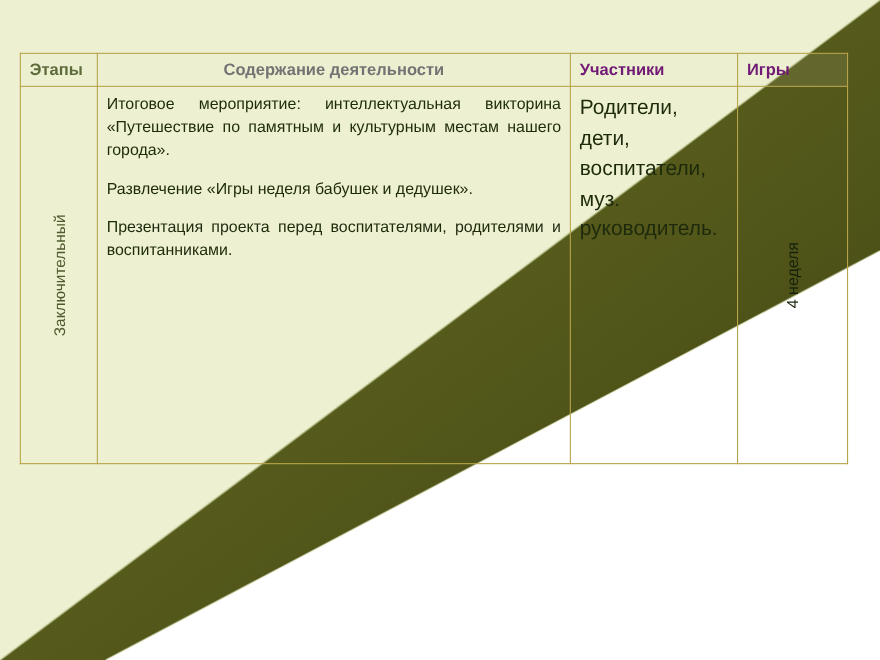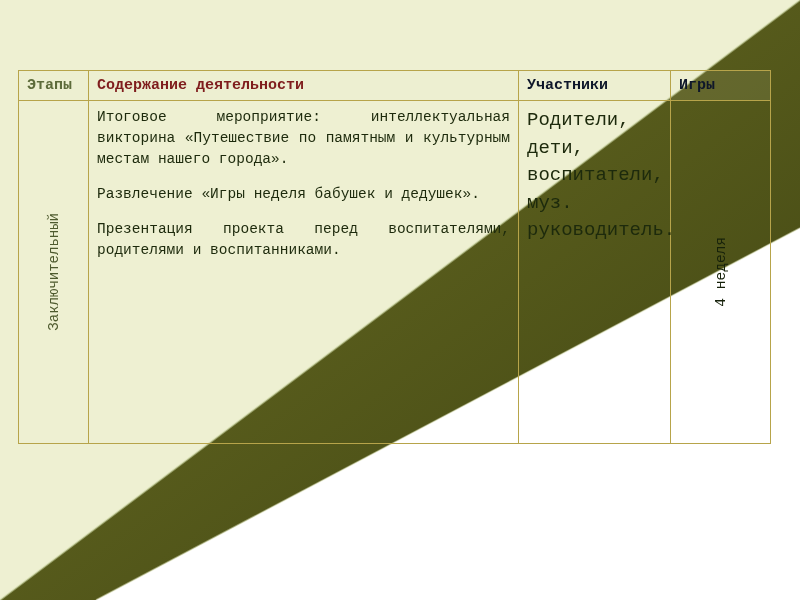--- a/index.html
+++ b/index.html
@@ -49,23 +49,22 @@
     top: 0;
     width: 100%;
     height: 100%;
     pointer-events: none;
   }
 
   
   #table-wrap {
     position: absolute;
     left: 18px;
-    top: 70px;
+    top: 48px;
     width: 752px;
-    font-family: Liberation Mono, monospace;
   }
   table.slide-table {
     border-collapse: collapse;
     width: 752px;
     table-layout: fixed;
   }
   table.slide-table th,
   table.slide-table td {
     border: 1px solid #b7a44a;
     vertical-align: top;
@@ -80,25 +79,26 @@
     line-height: 1.15;
     padding-top: 9px;
     padding-bottom: 9px;
     text-align: left;
     color: #2d3b12;
   }
   thead th.h-stage {
     color: #5d6b3a;
   }
   thead th.h-content {
-    color: #7f1d1d;
+    color: #737373;
+    text-align: center;
   }
   thead th.h-people,
   thead th.h-date {
-    color: #0f172a;
+    color: #701a75;
   }
 
   
   col.c-stage   { width: 70px; }
   col.c-content { width: 430px; }
   col.c-people  { width: 152px; }
   col.c-date    { width: 100px; }
 
   
   td.cell-stage {

